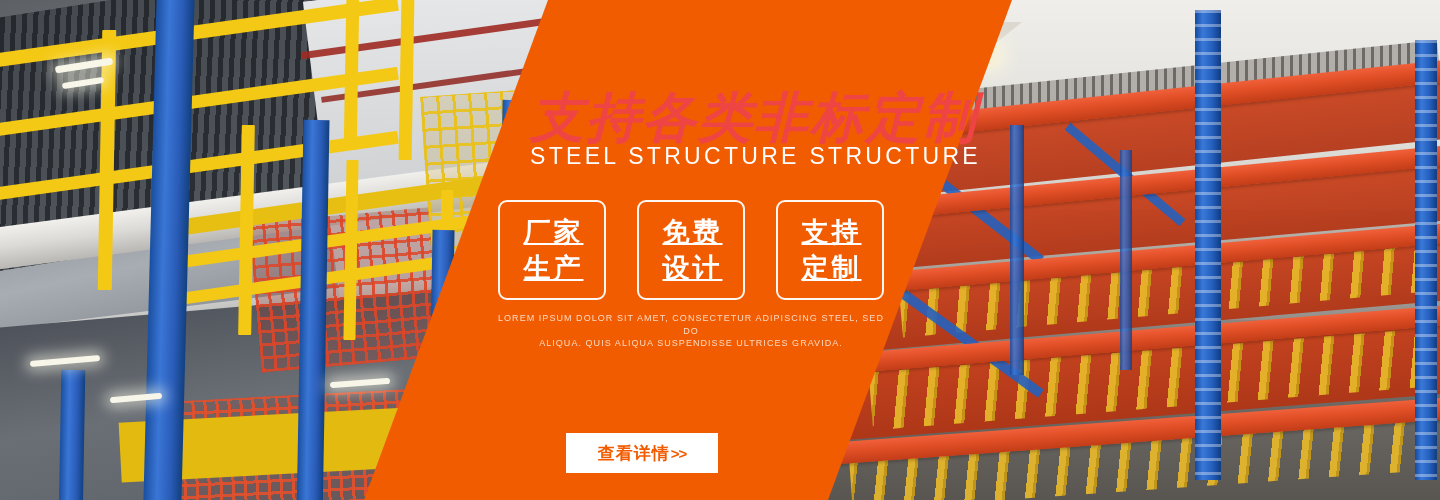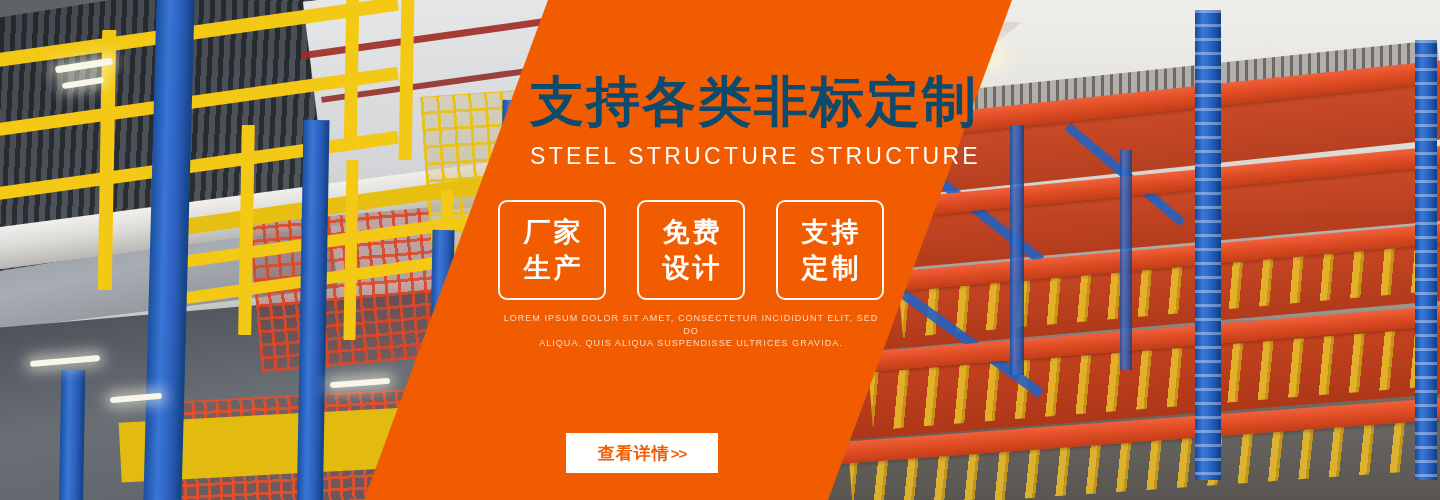--- a/index.html
+++ b/index.html
@@ -254,28 +254,29 @@
   .content {
     position: absolute;
     left: 0; top: 0;
     width: 1440px; height: 500px;
     pointer-events: none;
   }
   .content > * { pointer-events: auto; }
 
   .headline {
     position: absolute;
-    left: 530px; top: 72px;
+    left: 530px; top: 88px;
     width: 440px;
     font-size: 54px;
     font-weight: 700;
-    color: #0c4a6e;
+    color: #ef4444;
     letter-spacing: 2px;
     line-height: 1.08;
     white-space: nowrap;
+    font-style: italic;
   }
 
   .subhead {
     position: absolute;
     left: 530px; top: 143px;
     width: 440px;
     text-align: center;
     font-size: 23px;
     font-weight: 400;
     color: #ffffff;
@@ -298,21 +299,21 @@
     display: flex;
     flex-direction: column;
     align-items: center;
     justify-content: center;
     color: #ffffff;
     font-size: 27px;
     font-weight: 700;
     line-height: 1.35;
     letter-spacing: 3px;
   }
-  .badge .bline { display: block; text-indent: 3px; }
+  .badge .bline { display: block; text-indent: 3px; text-decoration: underline; }
 
   .lorem {
     position: absolute;
     left: 495px; top: 312px;
     width: 392px;
     text-align: center;
     font-size: 9px;
     line-height: 12.5px;
     letter-spacing: 1.05px;
     color: rgba(255,255,255,.76);
@@ -434,21 +435,21 @@
         <span class="bline">免费</span>
         <span class="bline">设计</span>
       </div>
       <div class="badge">
         <span class="bline">支持</span>
         <span class="bline">定制</span>
       </div>
     </div>
 
     <div class="lorem">
-      <div>LOREM IPSUM DOLOR SIT AMET, CONSECTETUR INCIDIDUNT ELIT, SED DO</div>
+      <div>LOREM IPSUM DOLOR SIT AMET, CONSECTETUR ADIPISCING STEEL, SED DO</div>
       <div>ALIQUA. QUIS ALIQUA SUSPENDISSE ULTRICES GRAVIDA.</div>
     </div>
 
     <div class="cta">
       <span class="cta-text">查看详情</span>
       <span class="cta-arrows">&gt;&gt;</span>
     </div>
 
   </div>
 </div>

